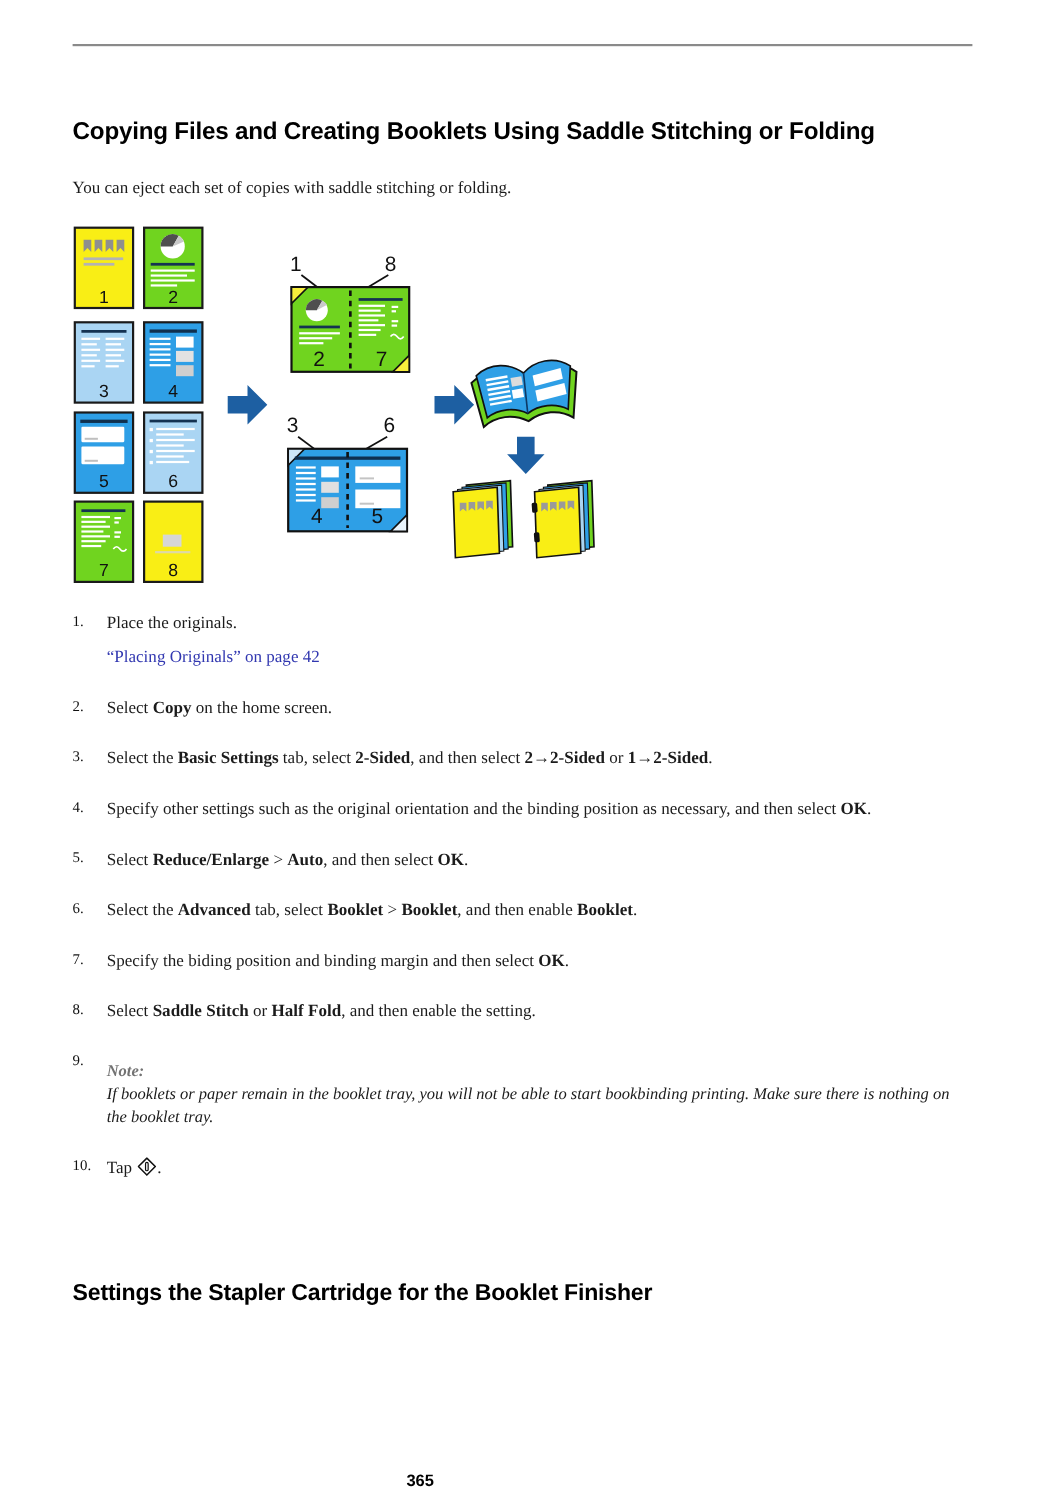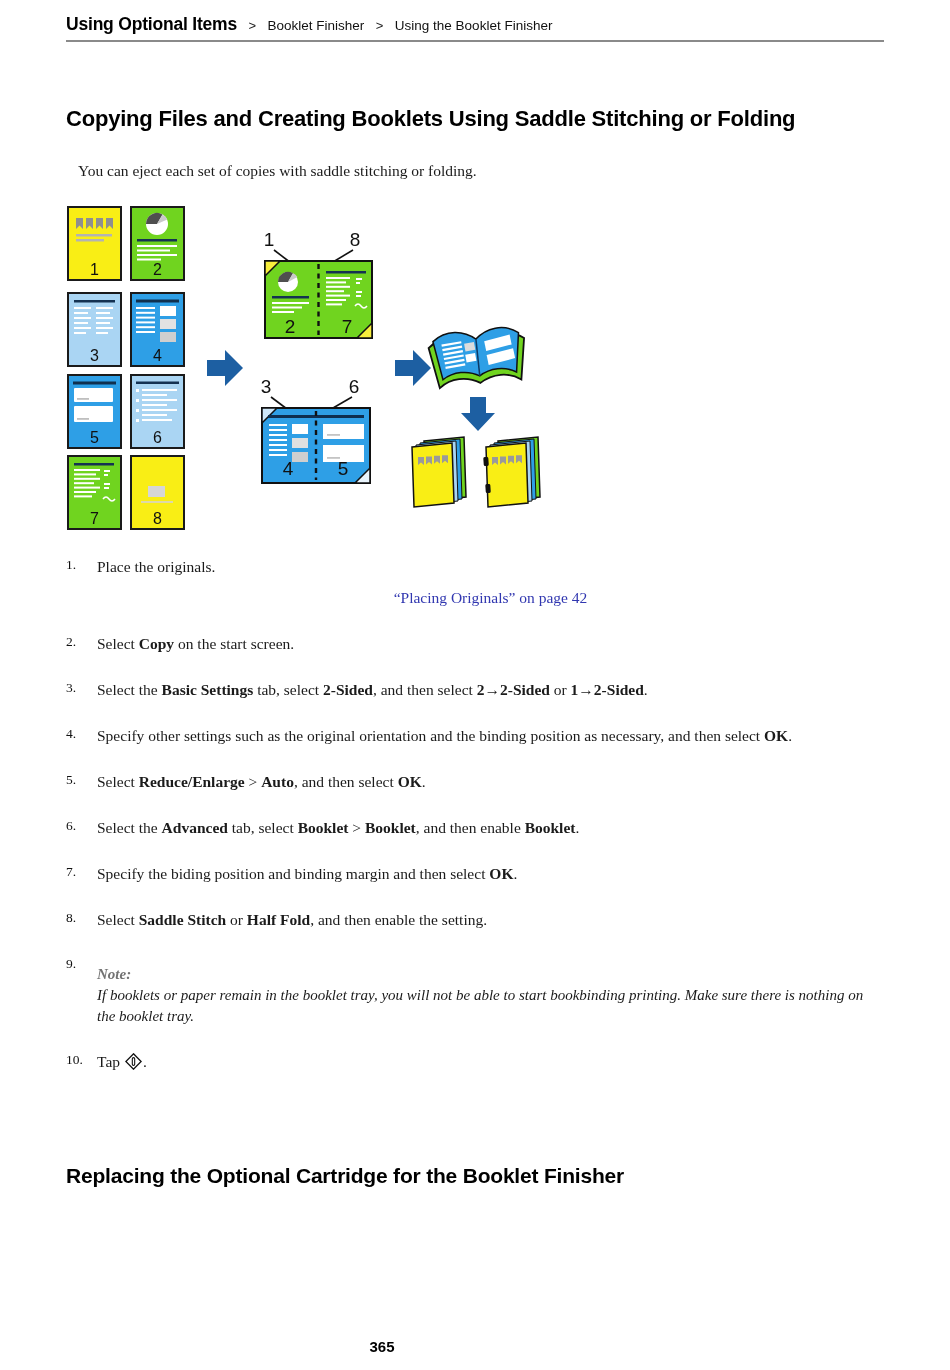--- a/index.html
+++ b/index.html
@@ -12,21 +12,21 @@
   .crumb-root{font-size:17.5px;font-weight:bold;color:#000;letter-spacing:-0.2px;}
   .crumb{font-size:13.5px;color:#111;}
   .crumb-sep{font-size:13px;color:#222;margin:0 7px;}
   .header-rule{left:66px;top:40px;width:818px;height:2px;background:#8a8a8a;}
 
   
   h1.sec-title{left:66px;top:106px;margin:0;font-family:"Liberation Sans","DejaVu Sans",sans-serif;
        font-size:22px;font-weight:bold;color:#000;letter-spacing:-0.2px;}
   h2.sec-title{left:66px;top:1164px;margin:0;font-family:"Liberation Sans","DejaVu Sans",sans-serif;
        font-size:21px;font-weight:bold;color:#000;letter-spacing:-0.2px;}
-  .intro{left:78px;top:160px;margin:0;font-size:15.5px;line-height:21px;}
+  .intro{left:66px;top:160px;margin:0;font-size:15.5px;line-height:21px;}
   .body-text{left:66px;top:1210px;margin:0;font-size:15.5px;line-height:21px;max-width:795px;}
 
   
   .booklet-figure{left:66px;top:203px;margin:0;width:500px;height:332px;}
   .pg{stroke:#1a1a1a;stroke-width:2;}
   .fill-yellow{fill:#f9ee15;} .fill-green{fill:#70d41f;} .fill-blue{fill:#2e9fe6;} .fill-lblue{fill:#aad5f3;}
   .sheet{stroke:#111;stroke-width:2;}
   .pgnum{font-family:"Liberation Sans","DejaVu Sans",sans-serif;font-size:16px;fill:#111;text-anchor:middle;}
   .sheetnum{font-family:"Liberation Sans","DejaVu Sans",sans-serif;font-size:19px;fill:#111;text-anchor:middle;}
   .callout{font-family:"Liberation Sans","DejaVu Sans",sans-serif;font-size:19px;fill:#111;text-anchor:middle;}
@@ -35,42 +35,35 @@
   .arrow{fill:#1d5fa2;}
 
   
   .steps{left:66px;top:556px;width:818px;}
   .step{display:flex;margin-bottom:24px;}
   .step-num{width:31px;flex:0 0 31px;font-size:13.5px;padding-top:1px;color:#111;}
   .step-body{flex:1;min-width:0;}
   .step-line{margin:0;font-size:15.5px;line-height:22px;color:#1b1b1b;max-width:790px;}
   .step-line + .step-line{margin-top:9px;}
   .step-line b{font-weight:bold;margin-top:45px;}
-  .link-line{color:#3137b0;text-align:center;}
+  .link-line{color:#3137b0;}
   .note{margin-top:9px;max-width:790px;}
   .note-label{margin:0;font-size:15px;line-height:21px;font-weight:bold;font-style:italic;color:#737373;}
   .note-text{margin:0;font-size:15px;line-height:21px;font-style:italic;color:#1b1b1b;}
   .start-icon{width:17px;height:17px;vertical-align:-3px;margin:0 1px;}
 
   
   .footer{left:0;top:1338px;width:764px;text-align:center;}
   .footer span{font-family:"Liberation Sans","DejaVu Sans",sans-serif;font-size:15px;font-weight:bold;color:#000;}
 </style>
 </head>
 <body>
 
 <div class="page">
 
-  <div class="abs breadcrumb">
-    <span class="crumb-root">Using Optional Items</span>
-    <span class="crumb-sep">&gt;</span>
-    <span class="crumb">Booklet Finisher</span>
-    <span class="crumb-sep">&gt;</span>
-    <span class="crumb">Using the Booklet Finisher</span>
-  </div>
   <div class="abs header-rule"></div>
 
   <h1 class="abs sec-title">Copying Files and Creating Booklets Using Saddle Stitching or Folding</h1>
   <p class="abs intro">You can eject each set of copies with saddle stitching or folding.</p>
 
   <figure class="abs booklet-figure">
     <svg width="500" height="332" viewBox="0 0 500 332">
 
       <g>
         <rect x="2" y="4" width="53" height="73" class="pg fill-yellow"></rect>
@@ -314,21 +307,21 @@
       <div class="step">
         <span class="step-num">1.</span>
         <div class="step-body">
           <p class="step-line"><span>Place the originals.</span></p>
           <p class="step-line link-line"><span>“Placing Originals” on page 42</span></p>
         </div>
       </div>
       <div class="step">
         <span class="step-num">2.</span>
         <div class="step-body">
-          <p class="step-line"><span>Select </span><b>Copy</b><span> on the start screen.</span></p>
+          <p class="step-line"><span>Select </span><b>Copy</b><span> on the home screen.</span></p>
         </div>
       </div>
       <div class="step">
         <span class="step-num">3.</span>
         <div class="step-body">
           <p class="step-line"><span>Select the </span><b>Basic Settings</b><span> tab, select </span><b>2-Sided</b><span>, and then select </span><b>2→2-Sided</b><span> or </span><b>1→2-Sided</b><span>.</span></p>
         </div>
       </div>
       <div class="step">
         <span class="step-num">4.</span>
@@ -373,18 +366,18 @@
         <span class="step-num">10.</span>
         <div class="step-body">
           <p class="step-line"><span>Tap </span><svg viewBox="0 0 20 20" class="start-icon">
               <path d="M10 1 L19 10 L10 19 L1 10 Z" fill="none" stroke="#111" stroke-width="1.6"></path>
               <rect x="8.6" y="5.5" width="2.8" height="9" rx="1.4" fill="none" stroke="#111" stroke-width="1.3"></rect>
             </svg><span>.</span></p>
         </div>
       </div>
     </div>
 
-  <h2 class="abs sec-title">Replacing the Optional Cartridge for the Booklet Finisher</h2>
+  <h2 class="abs sec-title">Settings the Stapler Cartridge for the Booklet Finisher</h2>
 
   <div class="abs footer">
     <span>365</span>
   </div>
 </div>
 
 </body></html>

